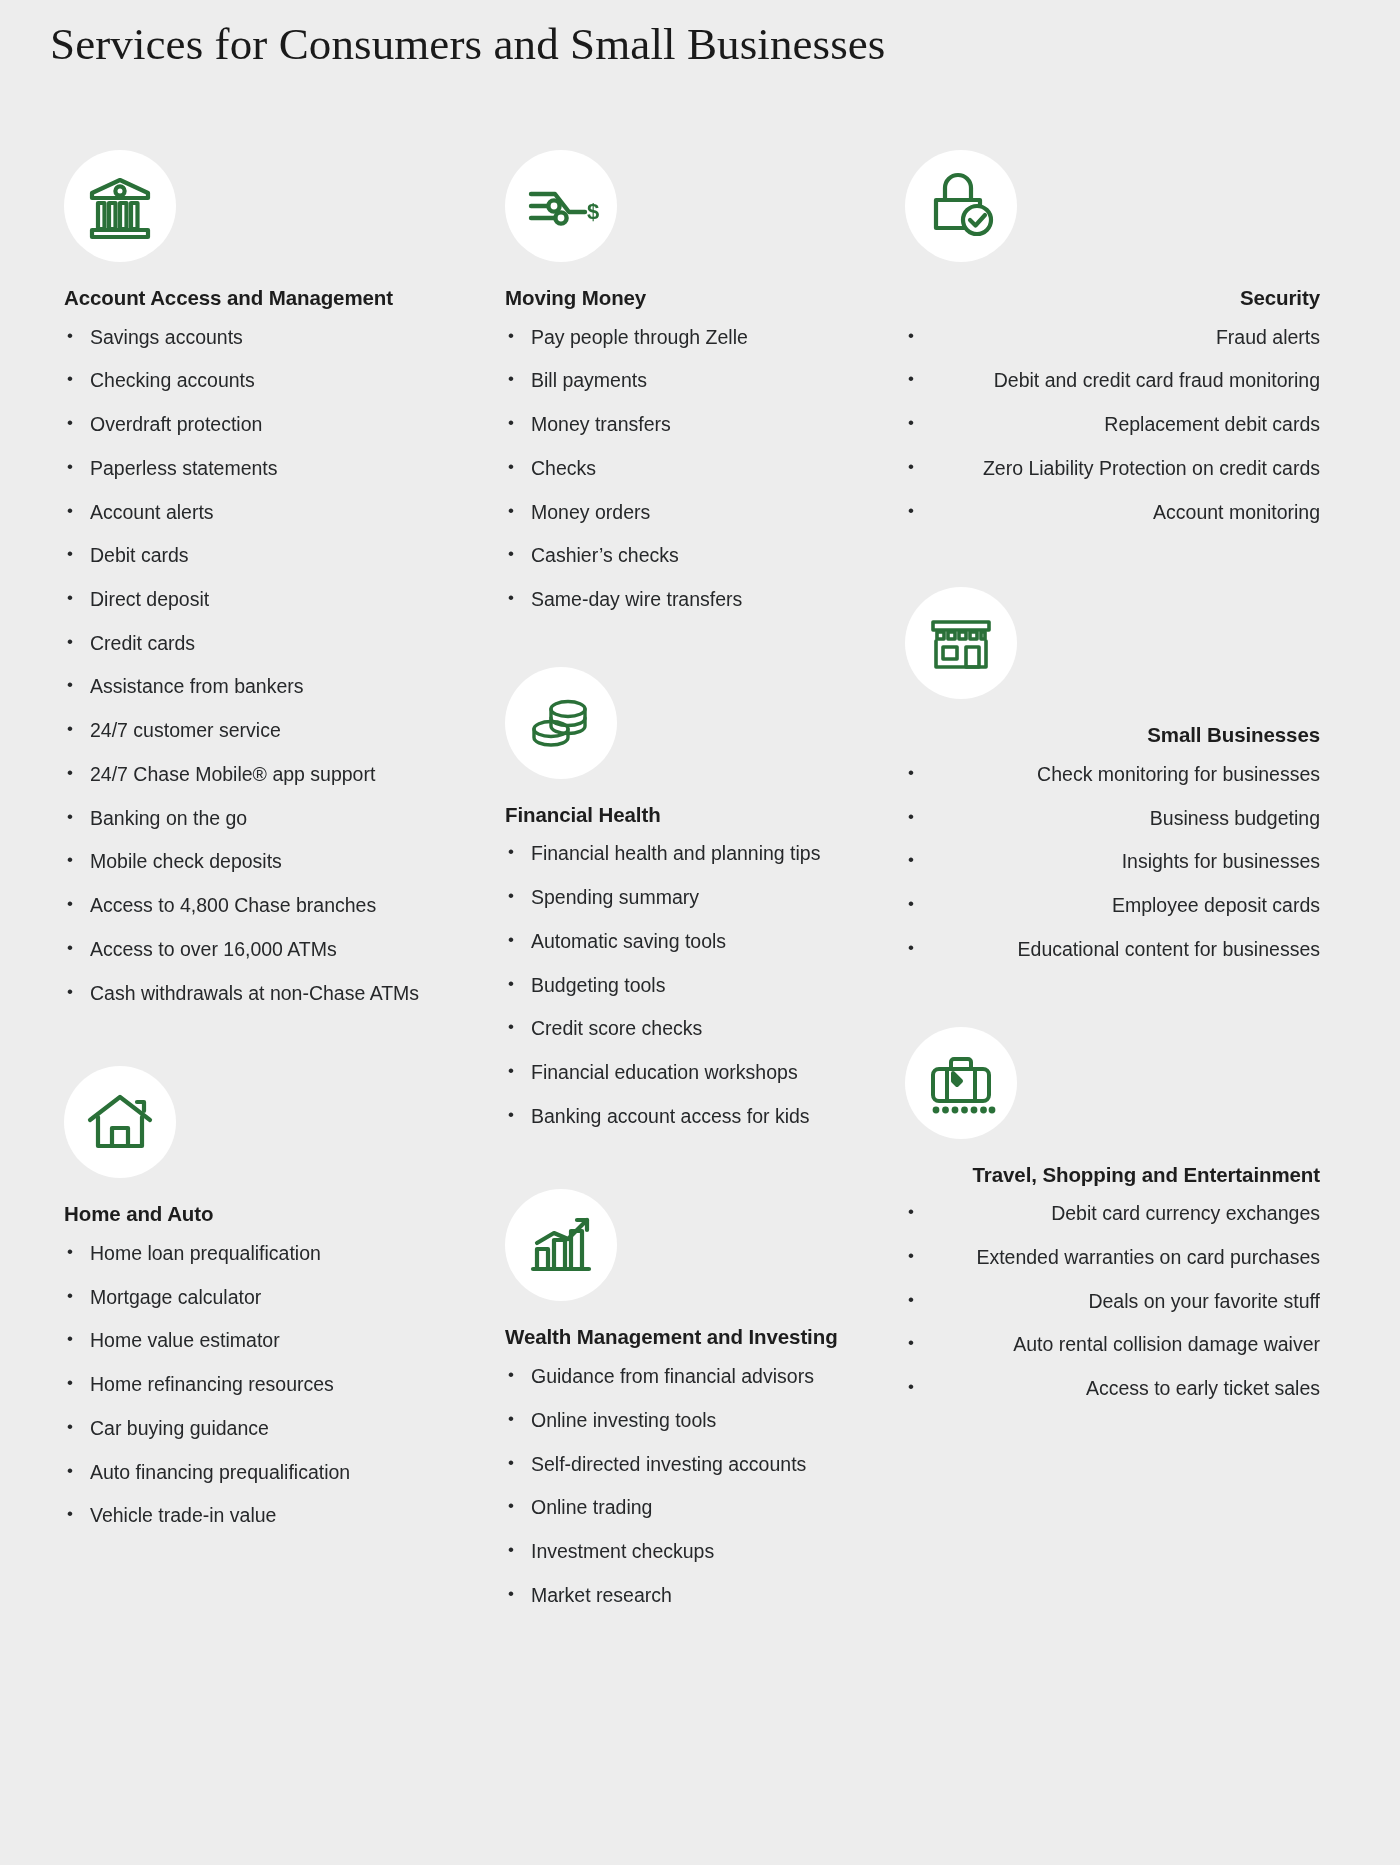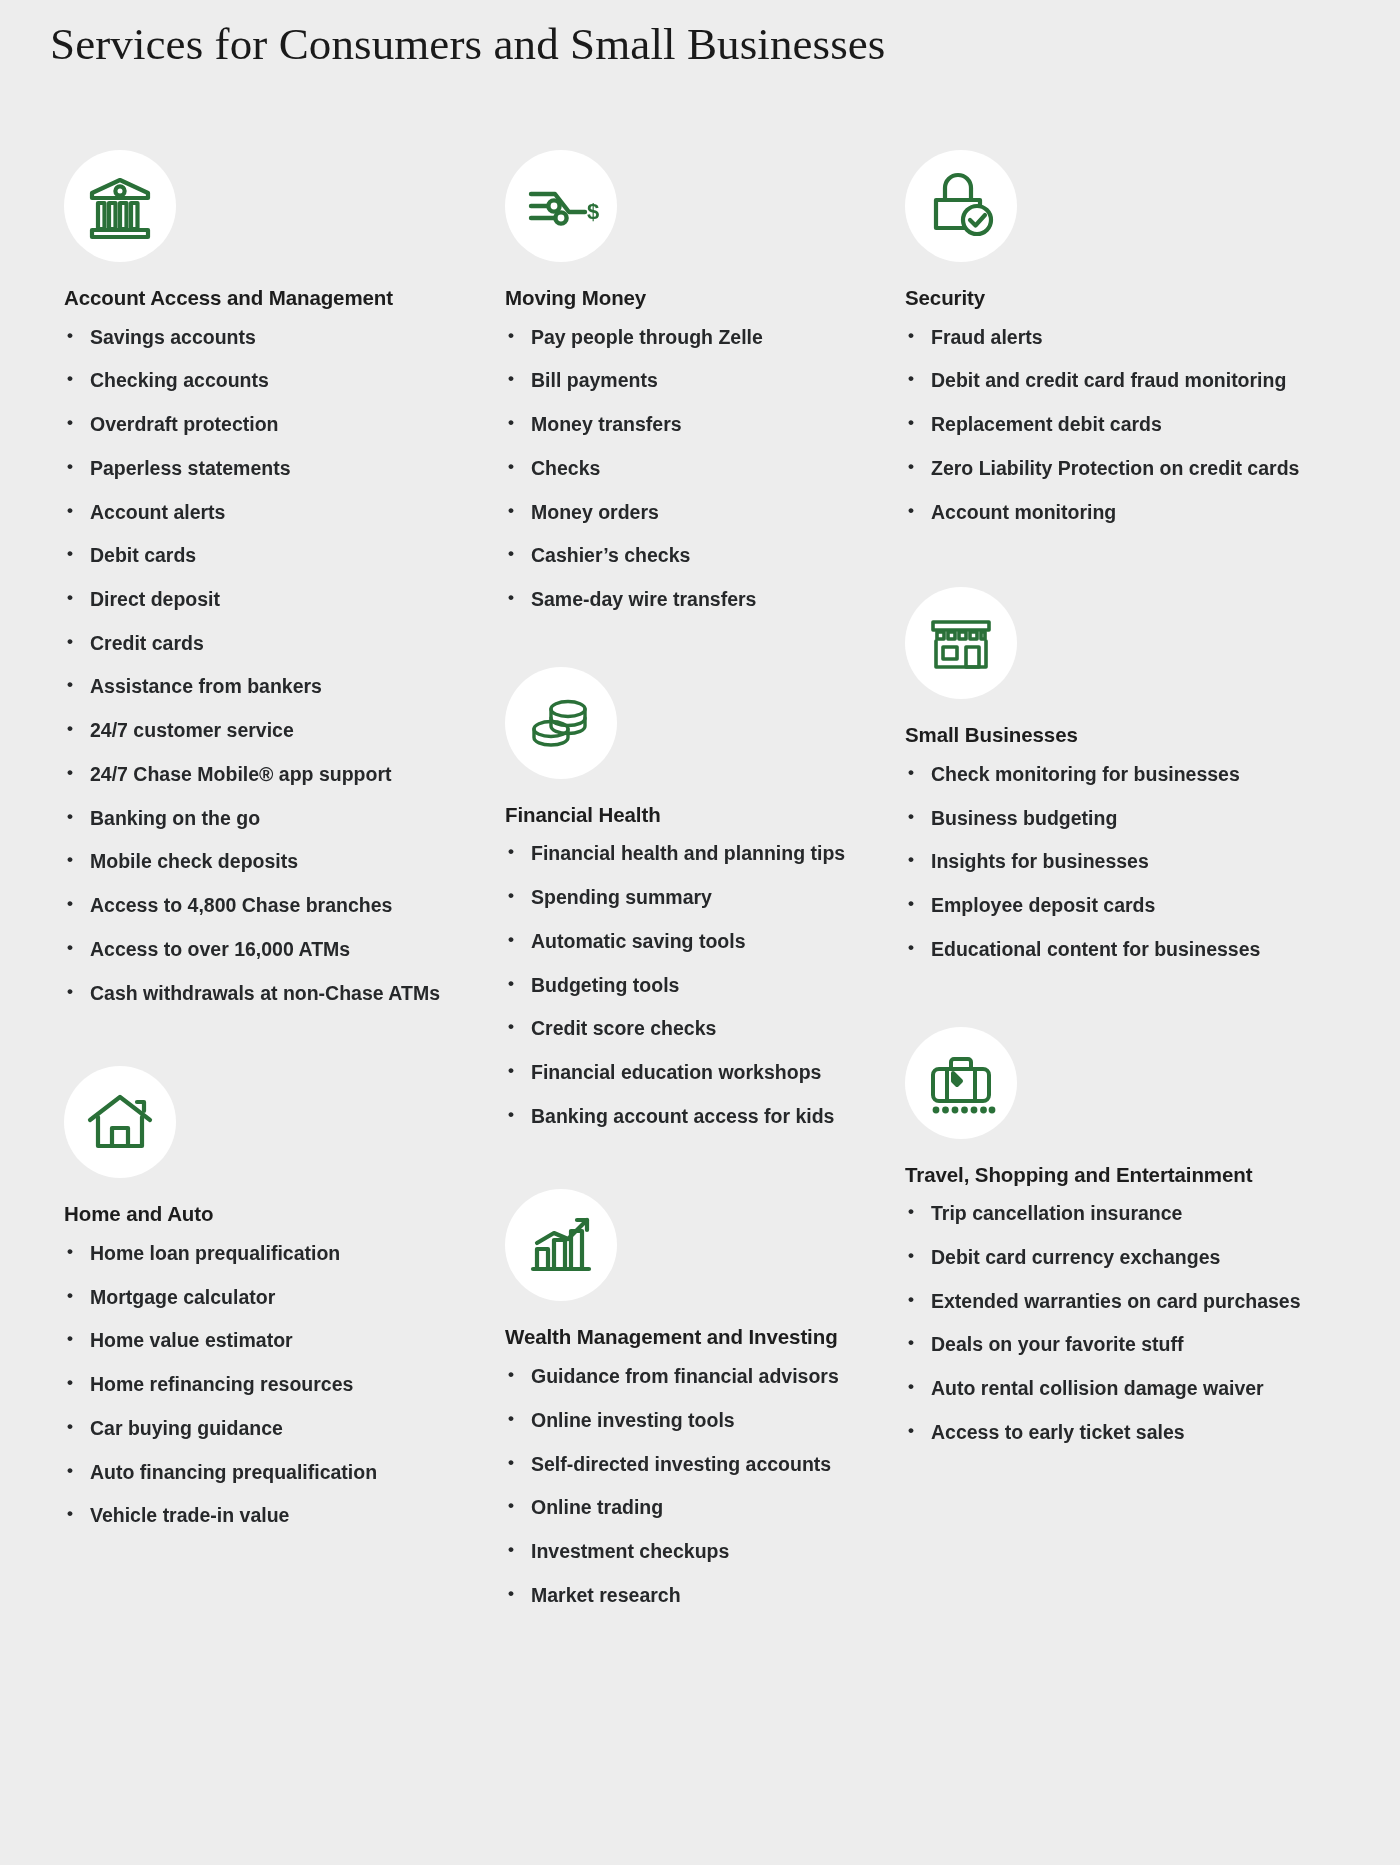--- a/index.html
+++ b/index.html
@@ -31,21 +31,21 @@
     position: absolute;
     left: 0;
     top: 150px;
     width: 1400px;
     display: flex;
     align-items: flex-start;
   }
   .col { position: relative; }
   .col-1 { width: 465px; padding-left: 64px; }
   .col-2 { width: 385px; padding-left: 40px; }
-  .col-3 { width: 470px; padding-left: 55px; }
+  .col-3 { width: 470px; padding-left: 55px; text-align: right; }
 
   .icon-circle {
     width: 112px;
     height: 112px;
     border-radius: 50%;
     background: #ffffff;
     display: flex;
     align-items: center;
     justify-content: center;
   }
@@ -57,21 +57,20 @@
     color: #1d1d1d;
     margin-top: 24px;
     margin-bottom: 14px;
     letter-spacing: -0.1px;
     line-height: 1.2;
   }
   ul.sec-list {
     list-style: none;
     margin: 0;
     padding: 0;
-    font-weight: bold;
   }
   ul.sec-list li {
     position: relative;
     padding-left: 26px;
     font-size: 19.5px;
     line-height: 1.32;
     color: #26282a;
     margin-bottom: 18px;
   }
   ul.sec-list li:before {
@@ -297,21 +296,20 @@
               <circle cx="32" cy="65" r="3.4"></circle>
               <circle cx="41.5" cy="65" r="3.4"></circle>
               <circle cx="51" cy="65" r="3.4"></circle>
               <circle cx="60.5" cy="65" r="3.4"></circle>
               <circle cx="69" cy="65" r="3.4"></circle>
             </g>
           </svg>
         </div>
         <div class="sec-title">Travel, Shopping and Entertainment</div>
         <ul class="sec-list">
-          <li>Trip cancellation insurance</li>
           <li>Debit card currency exchanges</li>
           <li>Extended warranties on card purchases</li>
           <li>Deals on your favorite stuff</li>
           <li>Auto rental collision damage waiver</li>
           <li>Access to early ticket sales</li>
         </ul>
       </div>
 
     </div>
 

